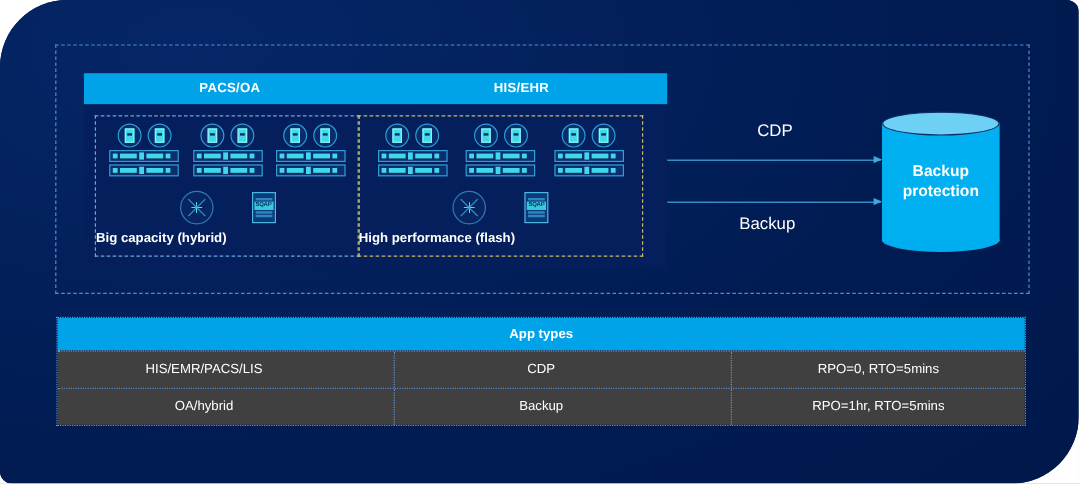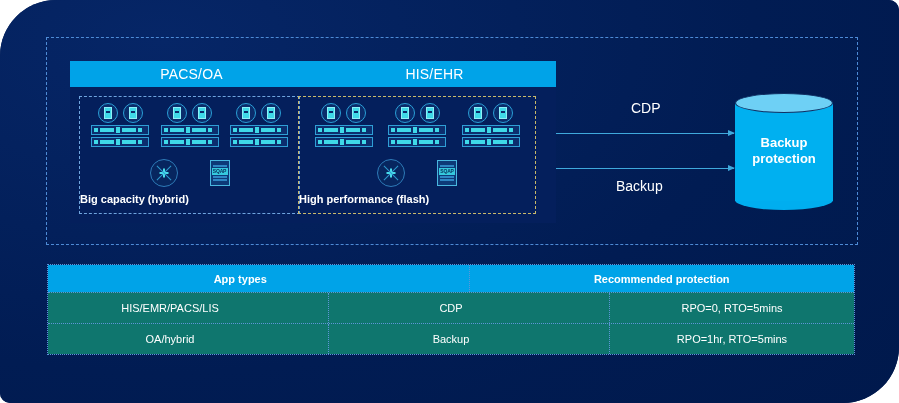--- a/index.html
+++ b/index.html
@@ -33,21 +33,21 @@
   }
 
   
   .head-strip{
     position:absolute;left:70px;top:61px;width:486px;height:26px;
     background:#00A3E8;
     display:flex;
   }
   .head-cell{
     flex:1;display:flex;align-items:center;justify-content:center;
-    color:#ffffff;font-size:14px;font-weight:normal;letter-spacing:.2px;text-align:center;
+    color:#ffffff;font-size:11px;font-weight:bold;letter-spacing:.2px;text-align:center;
   }
 
   
   .panels{
     position:absolute;left:70px;top:87px;width:486px;height:136px;
     background:#041F5C;
   }
 
   .panel{
     position:absolute;top:9px;height:118px;box-sizing:border-box;
@@ -181,21 +181,21 @@
     line-height:16px;
   }
 
   
   .table{
     position:absolute;left:47px;top:264px;width:808px;
     border:1px dotted #5E95D8;box-sizing:border-box;
   }
   .trow{display:flex;gap:36px;}
   .trow.head{background:#00A3E8;}
-  .trow.body{background:#0f766e;border-top:1px dotted #5E95D8;}
+  .trow.body{background:#404040;border-top:1px dotted #5E95D8;}
   .tcell{
     flex:1;height:27px;display:flex;align-items:center;justify-content:center;
     color:#ffffff;font-size:11px;box-sizing:border-box;
   }
   .trow.head .tcell{font-weight:bold;height:27px;}
   .trow.body .tcell{height:30px;font-size:11px;}
   .tcell + .tcell{border-left:1px dotted #5E95D8;}
 </style>
 </head>
 <body>
@@ -415,21 +415,20 @@
     <div class="top"></div>
     <div class="cap-txt">
       <div>Backup</div>
       <div>protection</div>
     </div>
   </div>
 
   <div class="table">
     <div class="trow head">
       <div class="tcell">App types</div>
-      <div class="tcell">Recommended protection</div>
     </div>
     <div class="trow body">
       <div class="tcell">HIS/EMR/PACS/LIS</div>
       <div class="tcell">CDP</div>
       <div class="tcell">RPO=0, RTO=5mins</div>
     </div>
     <div class="trow body">
       <div class="tcell">OA/hybrid</div>
       <div class="tcell">Backup</div>
       <div class="tcell">RPO=1hr, RTO=5mins</div>

